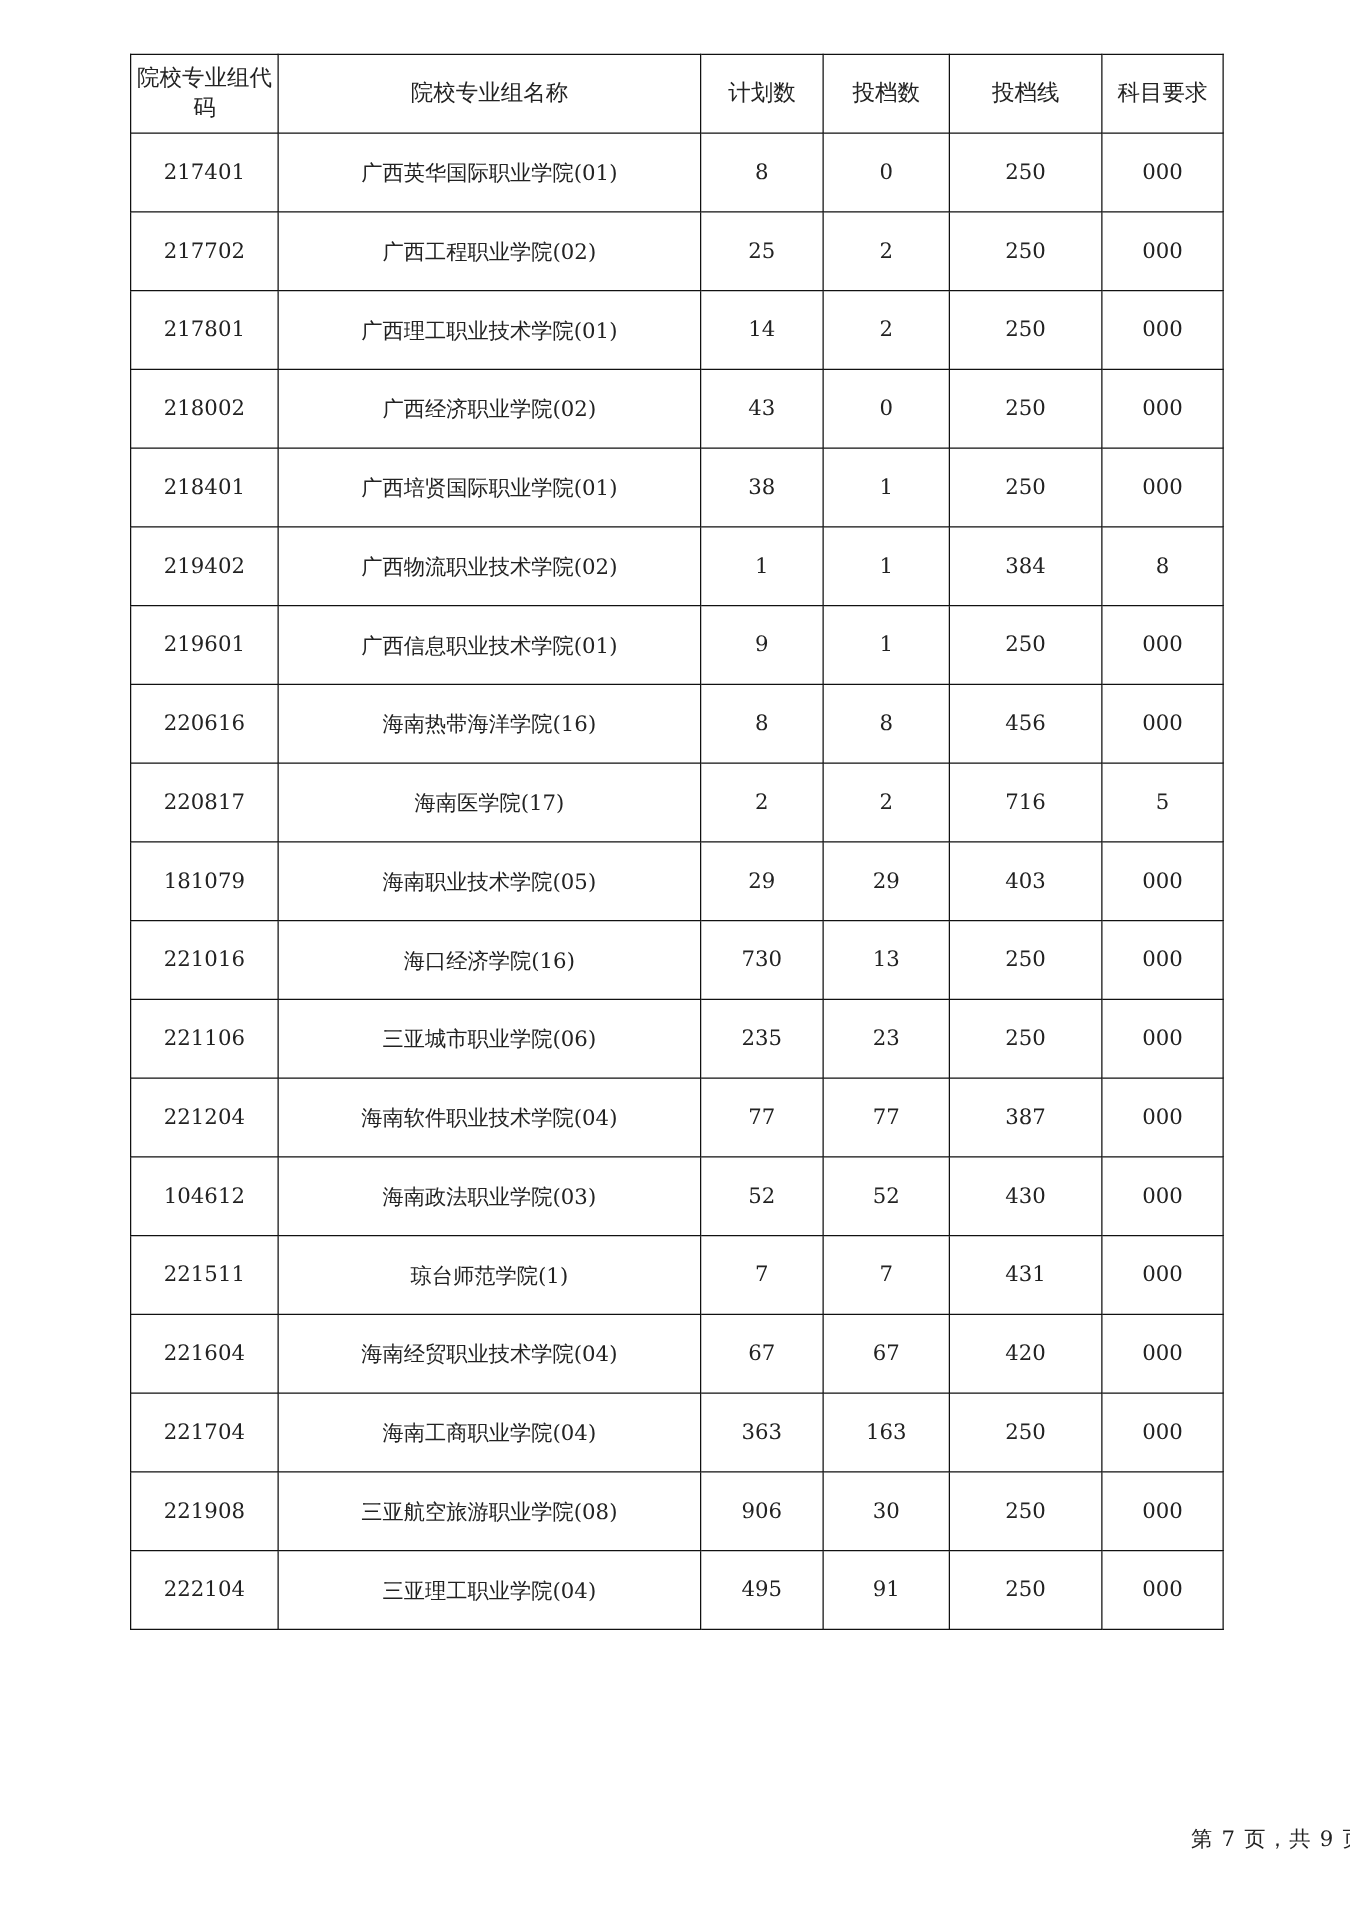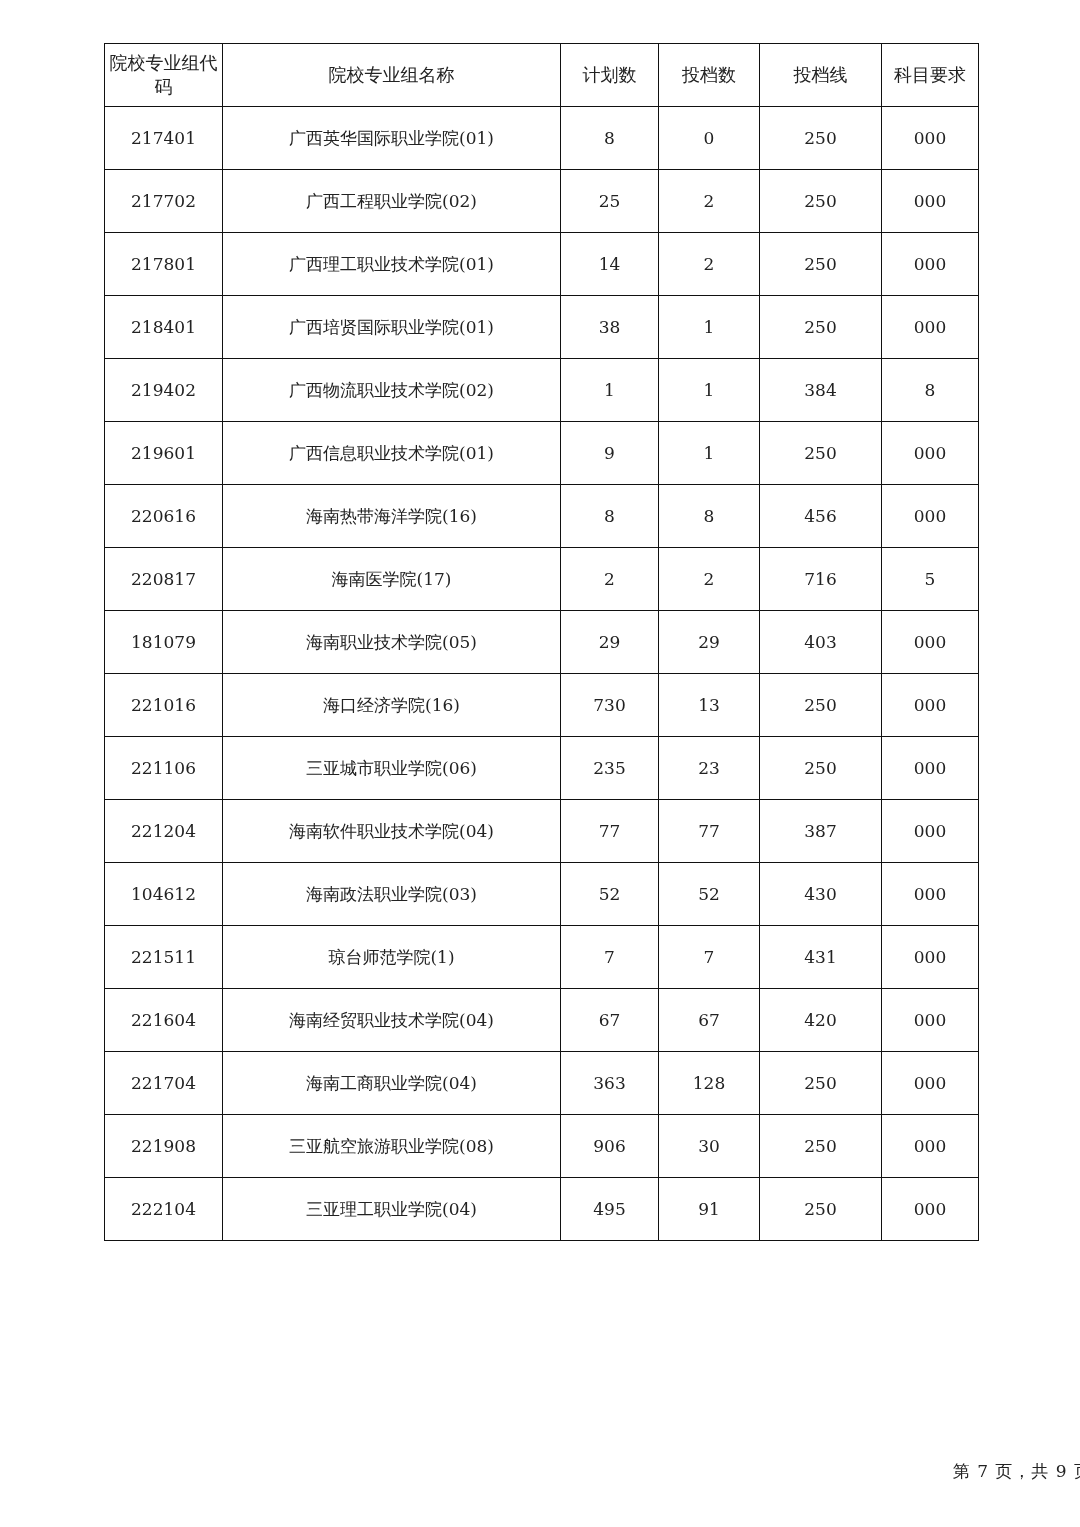--- a/index.html
+++ b/index.html
@@ -60,20 +60,28 @@
       </tr>
       <tr>
         <td>217801</td>
         <td>广西理工职业技术学院(01)</td>
         <td>14</td>
         <td>2</td>
         <td>250</td>
         <td>000</td>
       </tr>
       <tr>
+        <td>218002</td>
+        <td>广西经济职业学院(02)</td>
+        <td>43</td>
+        <td>0</td>
+        <td>250</td>
+        <td>000</td>
+      </tr>
+      <tr>
         <td>218401</td>
         <td>广西培贤国际职业学院(01)</td>
         <td>38</td>
         <td>1</td>
         <td>250</td>
         <td>000</td>
       </tr>
       <tr>
         <td>219402</td>
         <td>广西物流职业技术学院(02)</td>
@@ -159,21 +167,21 @@
         <td>海南经贸职业技术学院(04)</td>
         <td>67</td>
         <td>67</td>
         <td>420</td>
         <td>000</td>
       </tr>
       <tr>
         <td>221704</td>
         <td>海南工商职业学院(04)</td>
         <td>363</td>
-        <td>128</td>
+        <td>163</td>
         <td>250</td>
         <td>000</td>
       </tr>
       <tr>
         <td>221908</td>
         <td>三亚航空旅游职业学院(08)</td>
         <td>906</td>
         <td>30</td>
         <td>250</td>
         <td>000</td>

